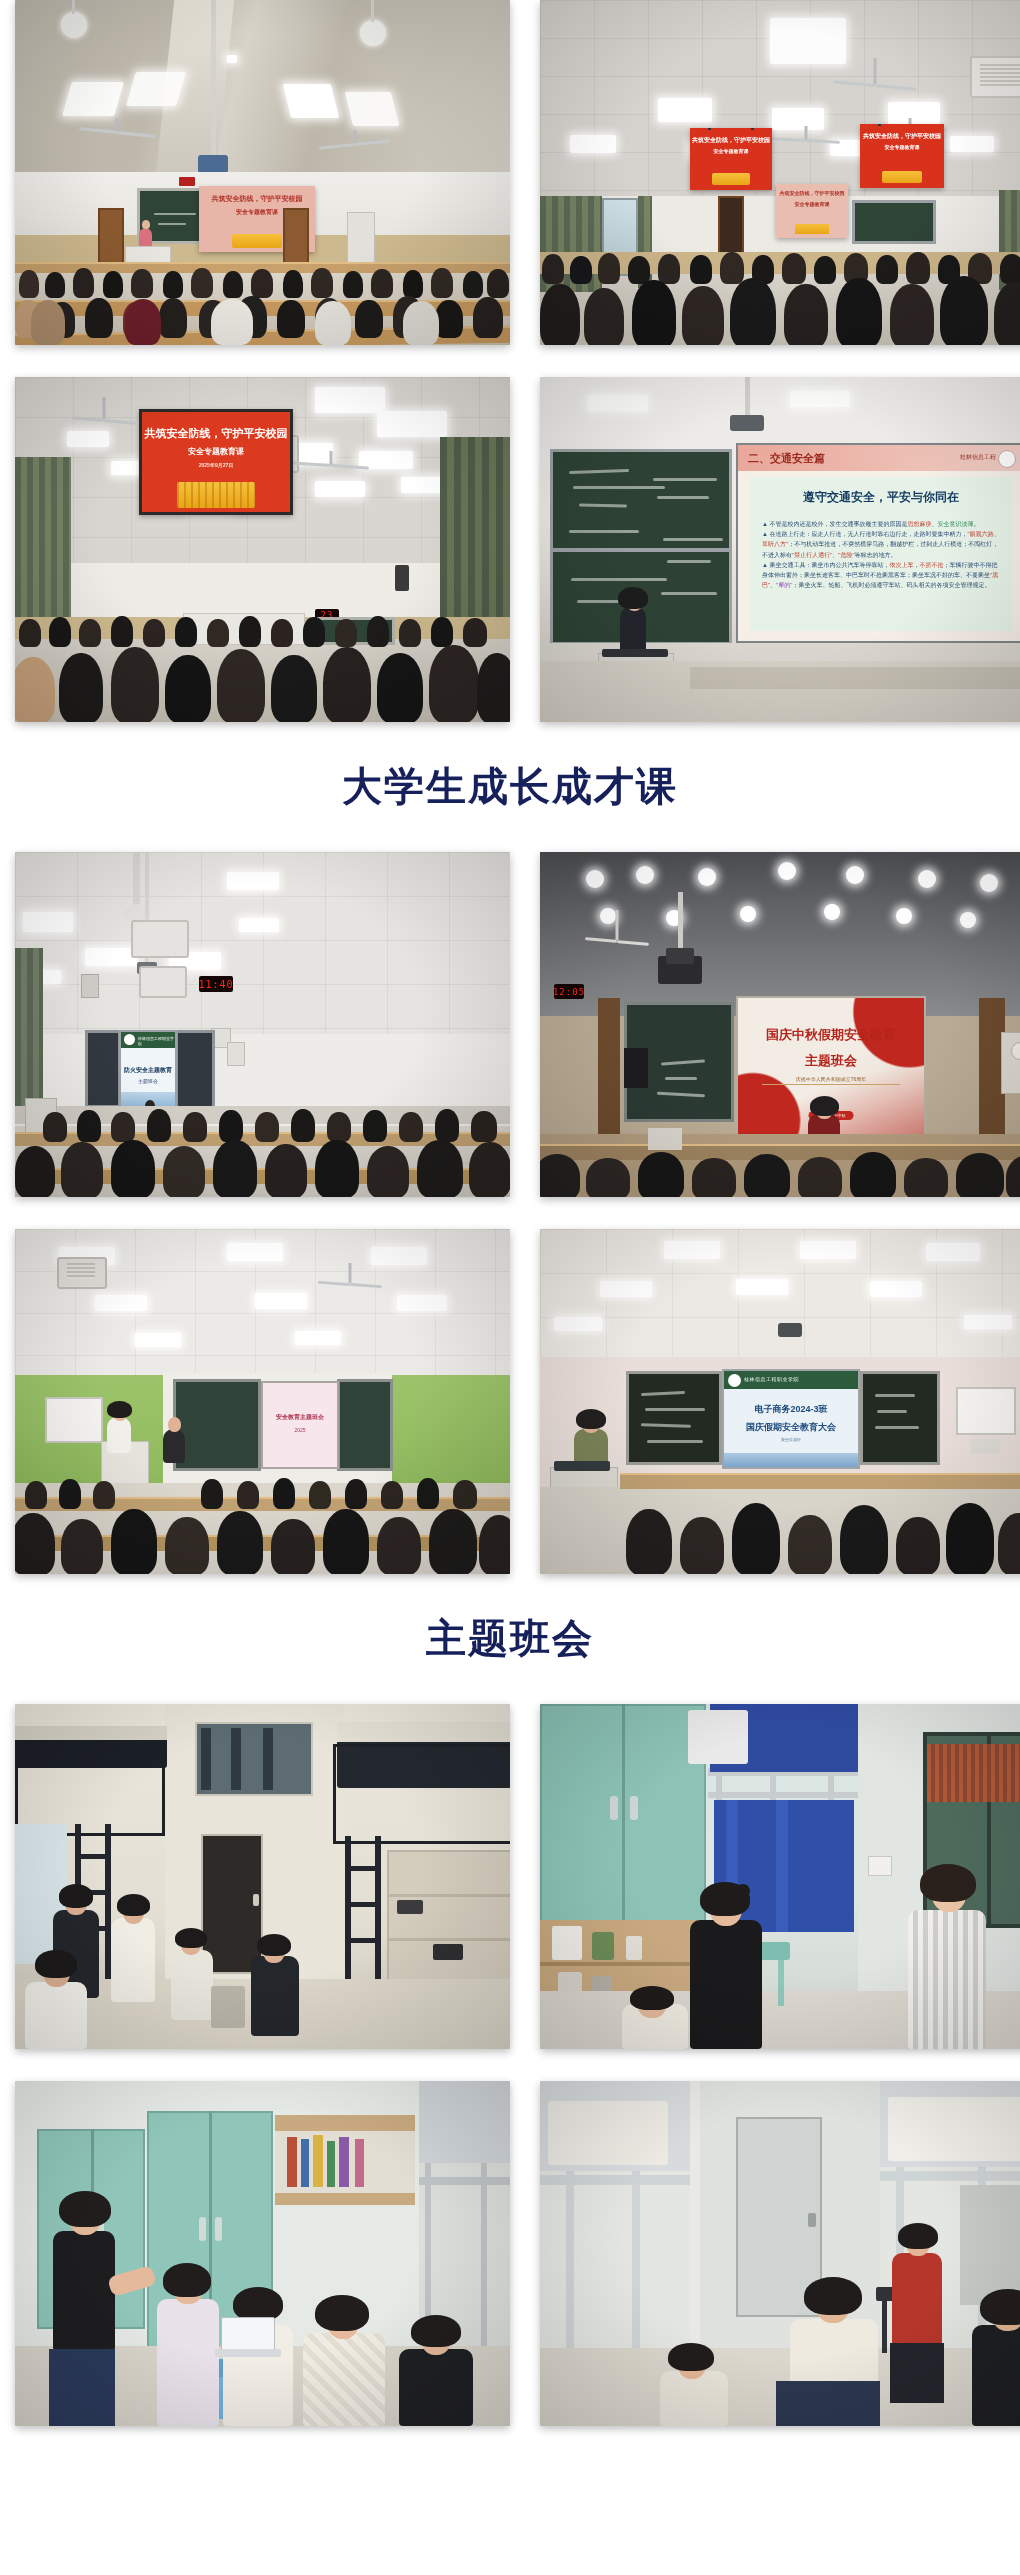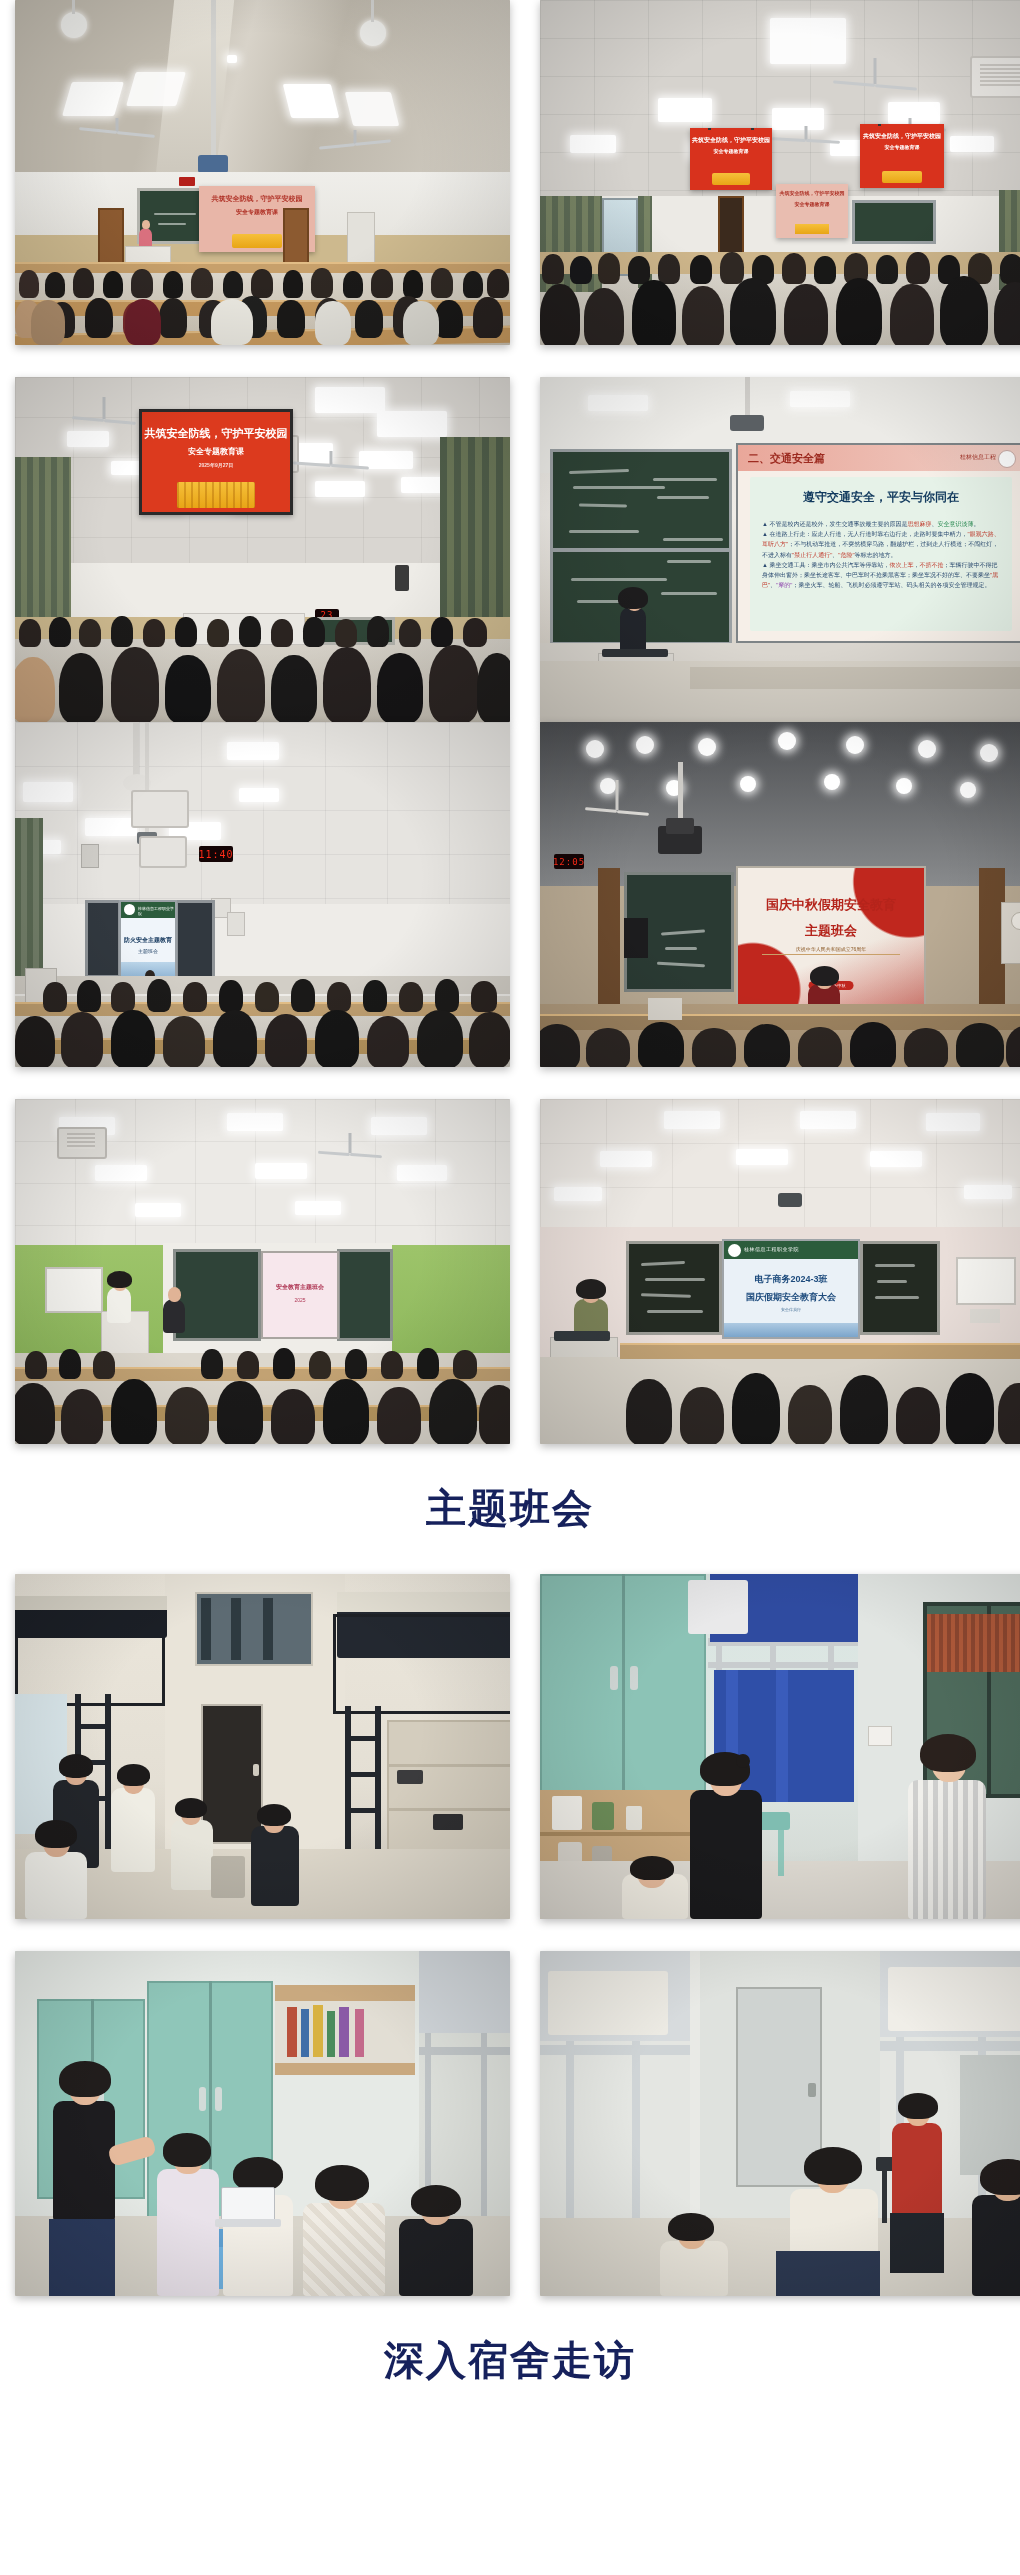--- a/index.html
+++ b/index.html
@@ -430,20 +430,23 @@
           <div style="position:absolute;left:58px;top:276px;width:74px;height:30px;background:#d9d6d0;border:1px solid #bab7b1"></div>
           <div style="position:absolute;left:62px;top:272px;width:66px;height:8px;background:#2f3337;border-radius:2px"></div>
 
           <div style="position:absolute;left:0;right:0;top:284px;height:61px;background:#d5d0c6"></div>
           <div style="position:absolute;left:150px;top:290px;width:345px;height:22px;background:#c6c0b4"></div>
           <div class="vignette"></div>
         </div>
       </figure>
     </div>
 
+    <div class="cap-wrap">
+      <div class="caption">大学生成长成才课</div>
+    </div>
   </div>
 
   <div class="section">
     <div class="grid">
 
       <figure class="photo" style="margin:0">
         <div class="scene">
           <div style="position:absolute;inset:0;background:linear-gradient(#e9e7e3,#efeeea 40%,#cfcac0)"></div>
           <div style="position:absolute;left:0;right:0;top:0;height:186px;background:#e6e4e0;
                       background-image:linear-gradient(rgba(0,0,0,.05) 1px,transparent 1px),
@@ -982,18 +985,15 @@
           <div class="head" style="left:452px;top:216px;width:32px;height:34px;background:#e3b795"></div>
           <div style="position:absolute;left:440px;top:208px;width:56px;height:36px;border-radius:50% 50% 40% 40%;background:#221d1c"></div>
           <div class="torso" style="left:120px;top:290px;width:68px;height:55px;background:#e8e4da"></div>
           <div class="head" style="left:138px;top:268px;width:28px;height:30px;background:#e3b795"></div>
           <div style="position:absolute;left:128px;top:262px;width:46px;height:28px;border-radius:50% 50% 40% 40%;background:#1f1c1b"></div>
           <div class="vignette"></div>
         </div>
       </figure>
     </div>
 
-    <div class="cap-wrap">
-      <div class="caption">深入宿舍走访</div>
-    </div>
   </div>
 
 </div>
 
 </body></html>

